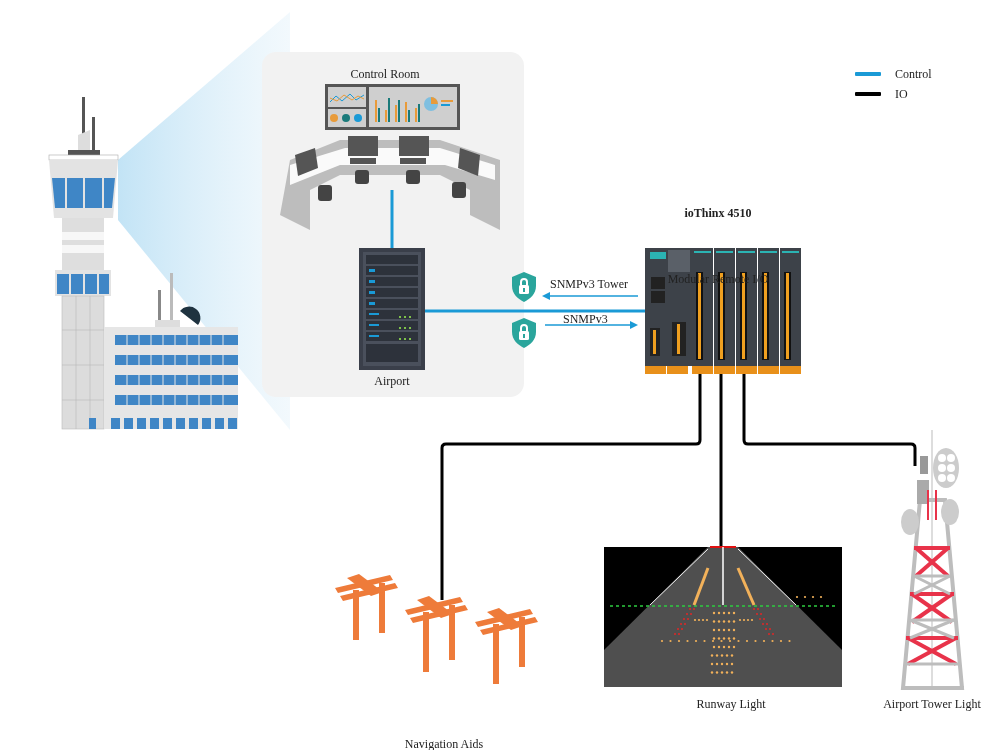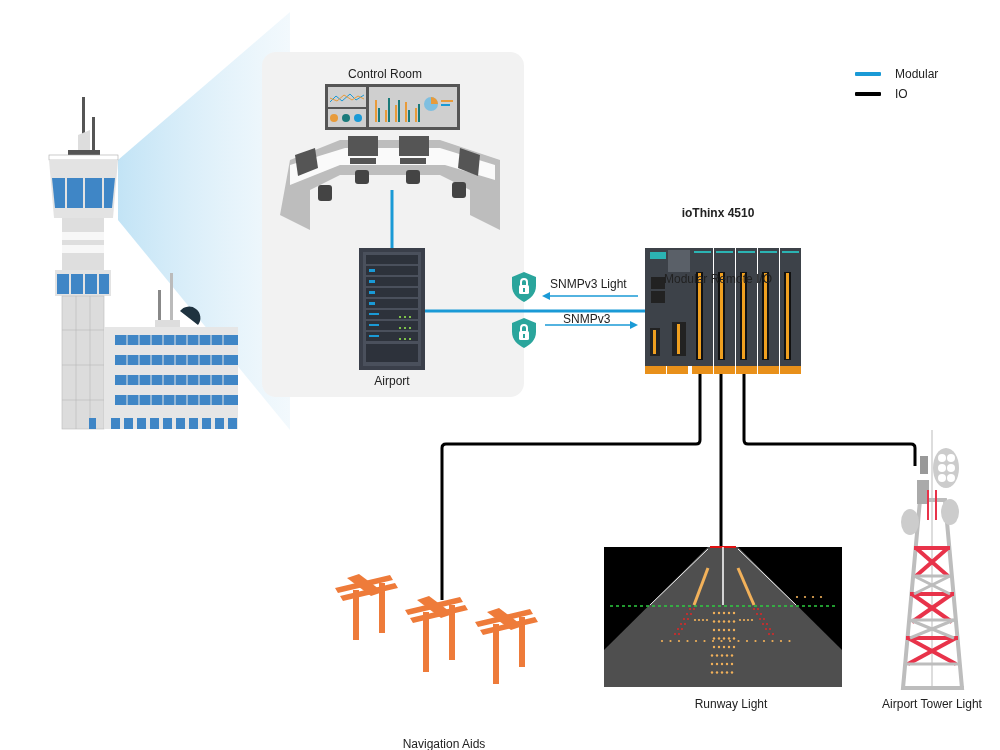--- a/index.html
+++ b/index.html
@@ -1,18 +1,18 @@
 <!DOCTYPE html>
 <html><head>
   <meta charset="utf-8">
   <style>
     html, body { margin: 0; padding: 0; background: #ffffff; }
     body { width: 1000px; height: 750px; position: relative; overflow: hidden;
            font-family: "Liberation Sans", sans-serif; color: #222; }
-    #stage { position: absolute; left: 0; top: 0; width: 1000px; height: 560px; }
+    #stage { position: absolute; left: 0; top: 0; width: 1000px; height: 560px; font-family: Liberation Serif, serif; }
     .lbl { position: absolute; font-size: 12px; color: #222; white-space: nowrap; }
     .lbl.center { transform: translateX(-50%); text-align: center; }
     .title-bold { font-weight: bold; font-size: 12px; }
     .legend { position: absolute; left: 855px; top: 64px; font-size: 12px; }
     .legend-row { display: flex; align-items: center; height: 20px; }
     .legend-swatch { width: 26px; height: 4px; margin-right: 14px; border-radius: 1px; }
   </style>
 </head>
 <body>
 
@@ -425,29 +425,29 @@
     <line x1="928" y1="490" x2="928" y2="520" stroke="#e8334a" stroke-width="2"></line>
     <line x1="936" y1="490" x2="936" y2="520" stroke="#e8334a" stroke-width="2"></line>
   </g>
 </svg>
 
 
 <div class="lbl center" style="left:385px; top:67px;">Control Room</div>
 <div class="lbl center" style="left:392px; top:374px;">Airport</div>
 <div class="lbl center title-bold" style="left:718px; top:206px;">ioThinx 4510</div>
 <div class="lbl center" style="left:718px; top:224px;margin-top:48px;">Modular Remote I/O</div>
-<div class="lbl" style="left:550px; top:277px;">SNMPv3 Light</div>
+<div class="lbl" style="left:550px; top:277px;">SNMPv3 Tower</div>
 <div class="lbl" style="left:563px; top:312px;">SNMPv3</div>
 <div class="lbl center" style="left:444px; top:697px;margin-top:40px;">Navigation Aids</div>
 <div class="lbl center" style="left:723px; top:697px;padding-left:16px;">Runway Light</div>
 <div class="lbl center" style="left:932px; top:697px;">Airport Tower Light</div>
 
 <div class="legend">
   <div class="legend-row">
     <span class="legend-swatch" style="background:#1a9ad6"></span>
-    <span>Modular</span>
+    <span>Control</span>
   </div>
   <div class="legend-row">
     <span class="legend-swatch" style="background:#000"></span>
     <span>IO</span>
   </div>
 </div>
 </div>
 
 </body></html>

